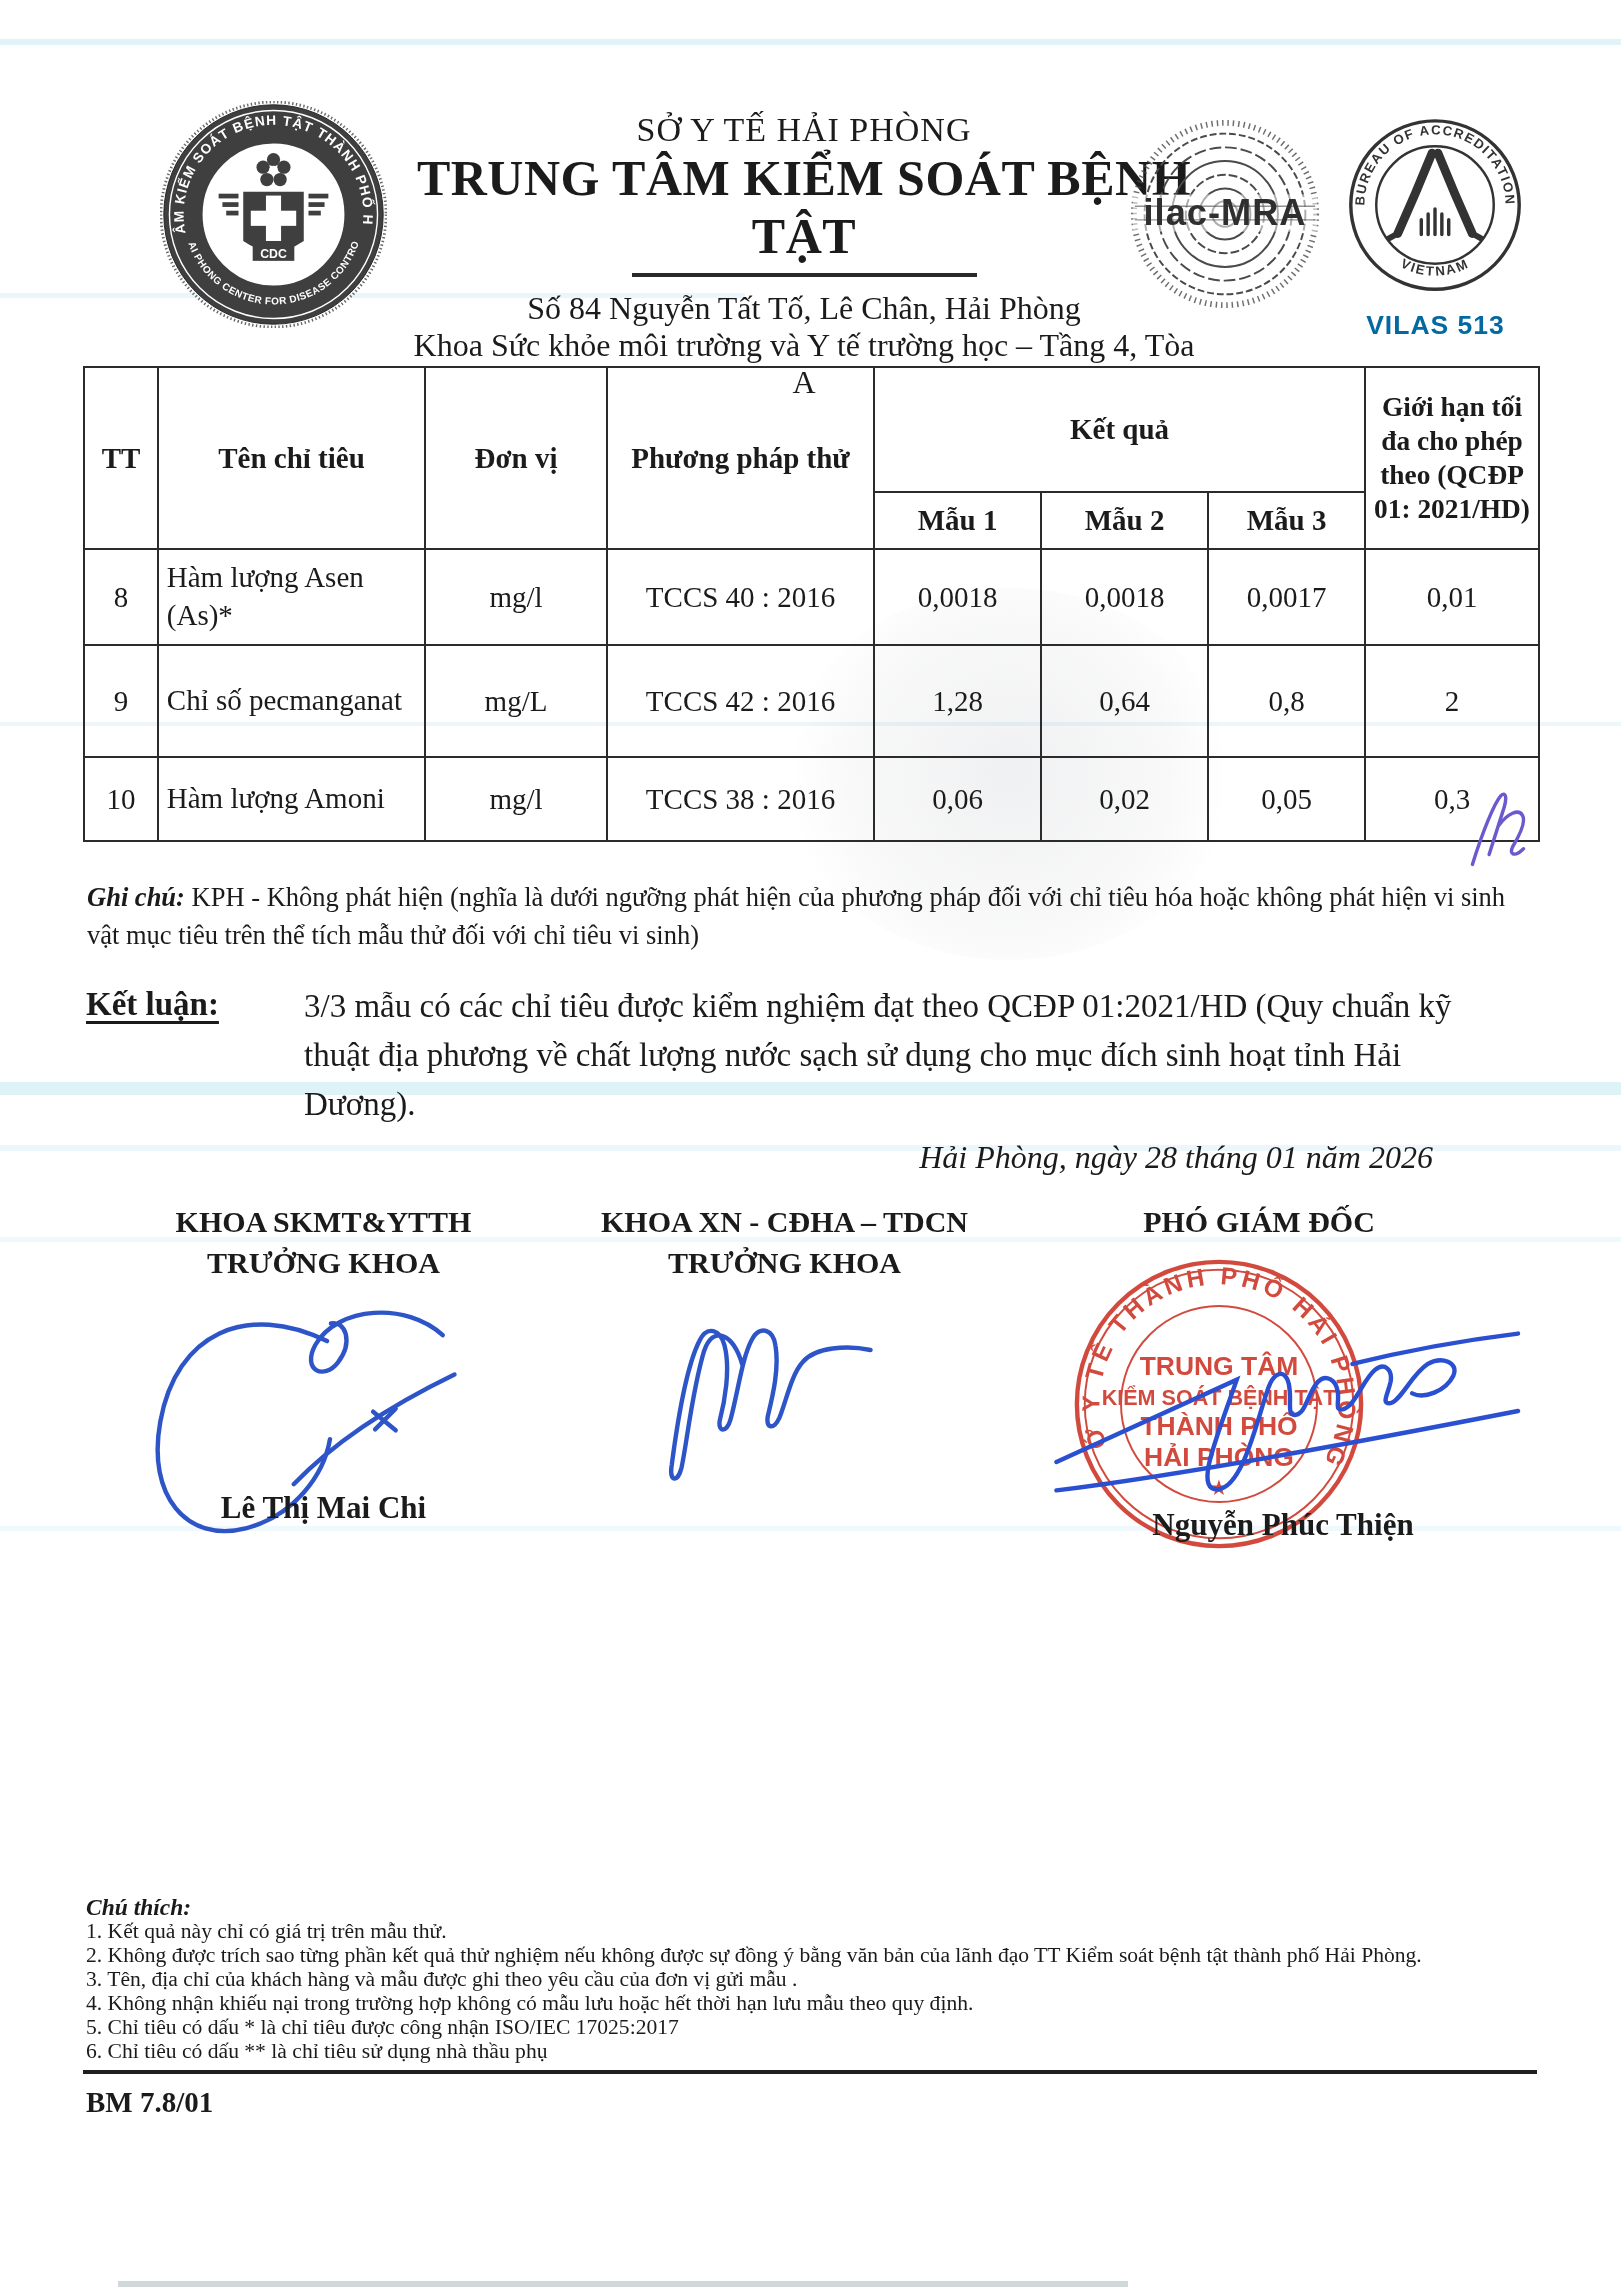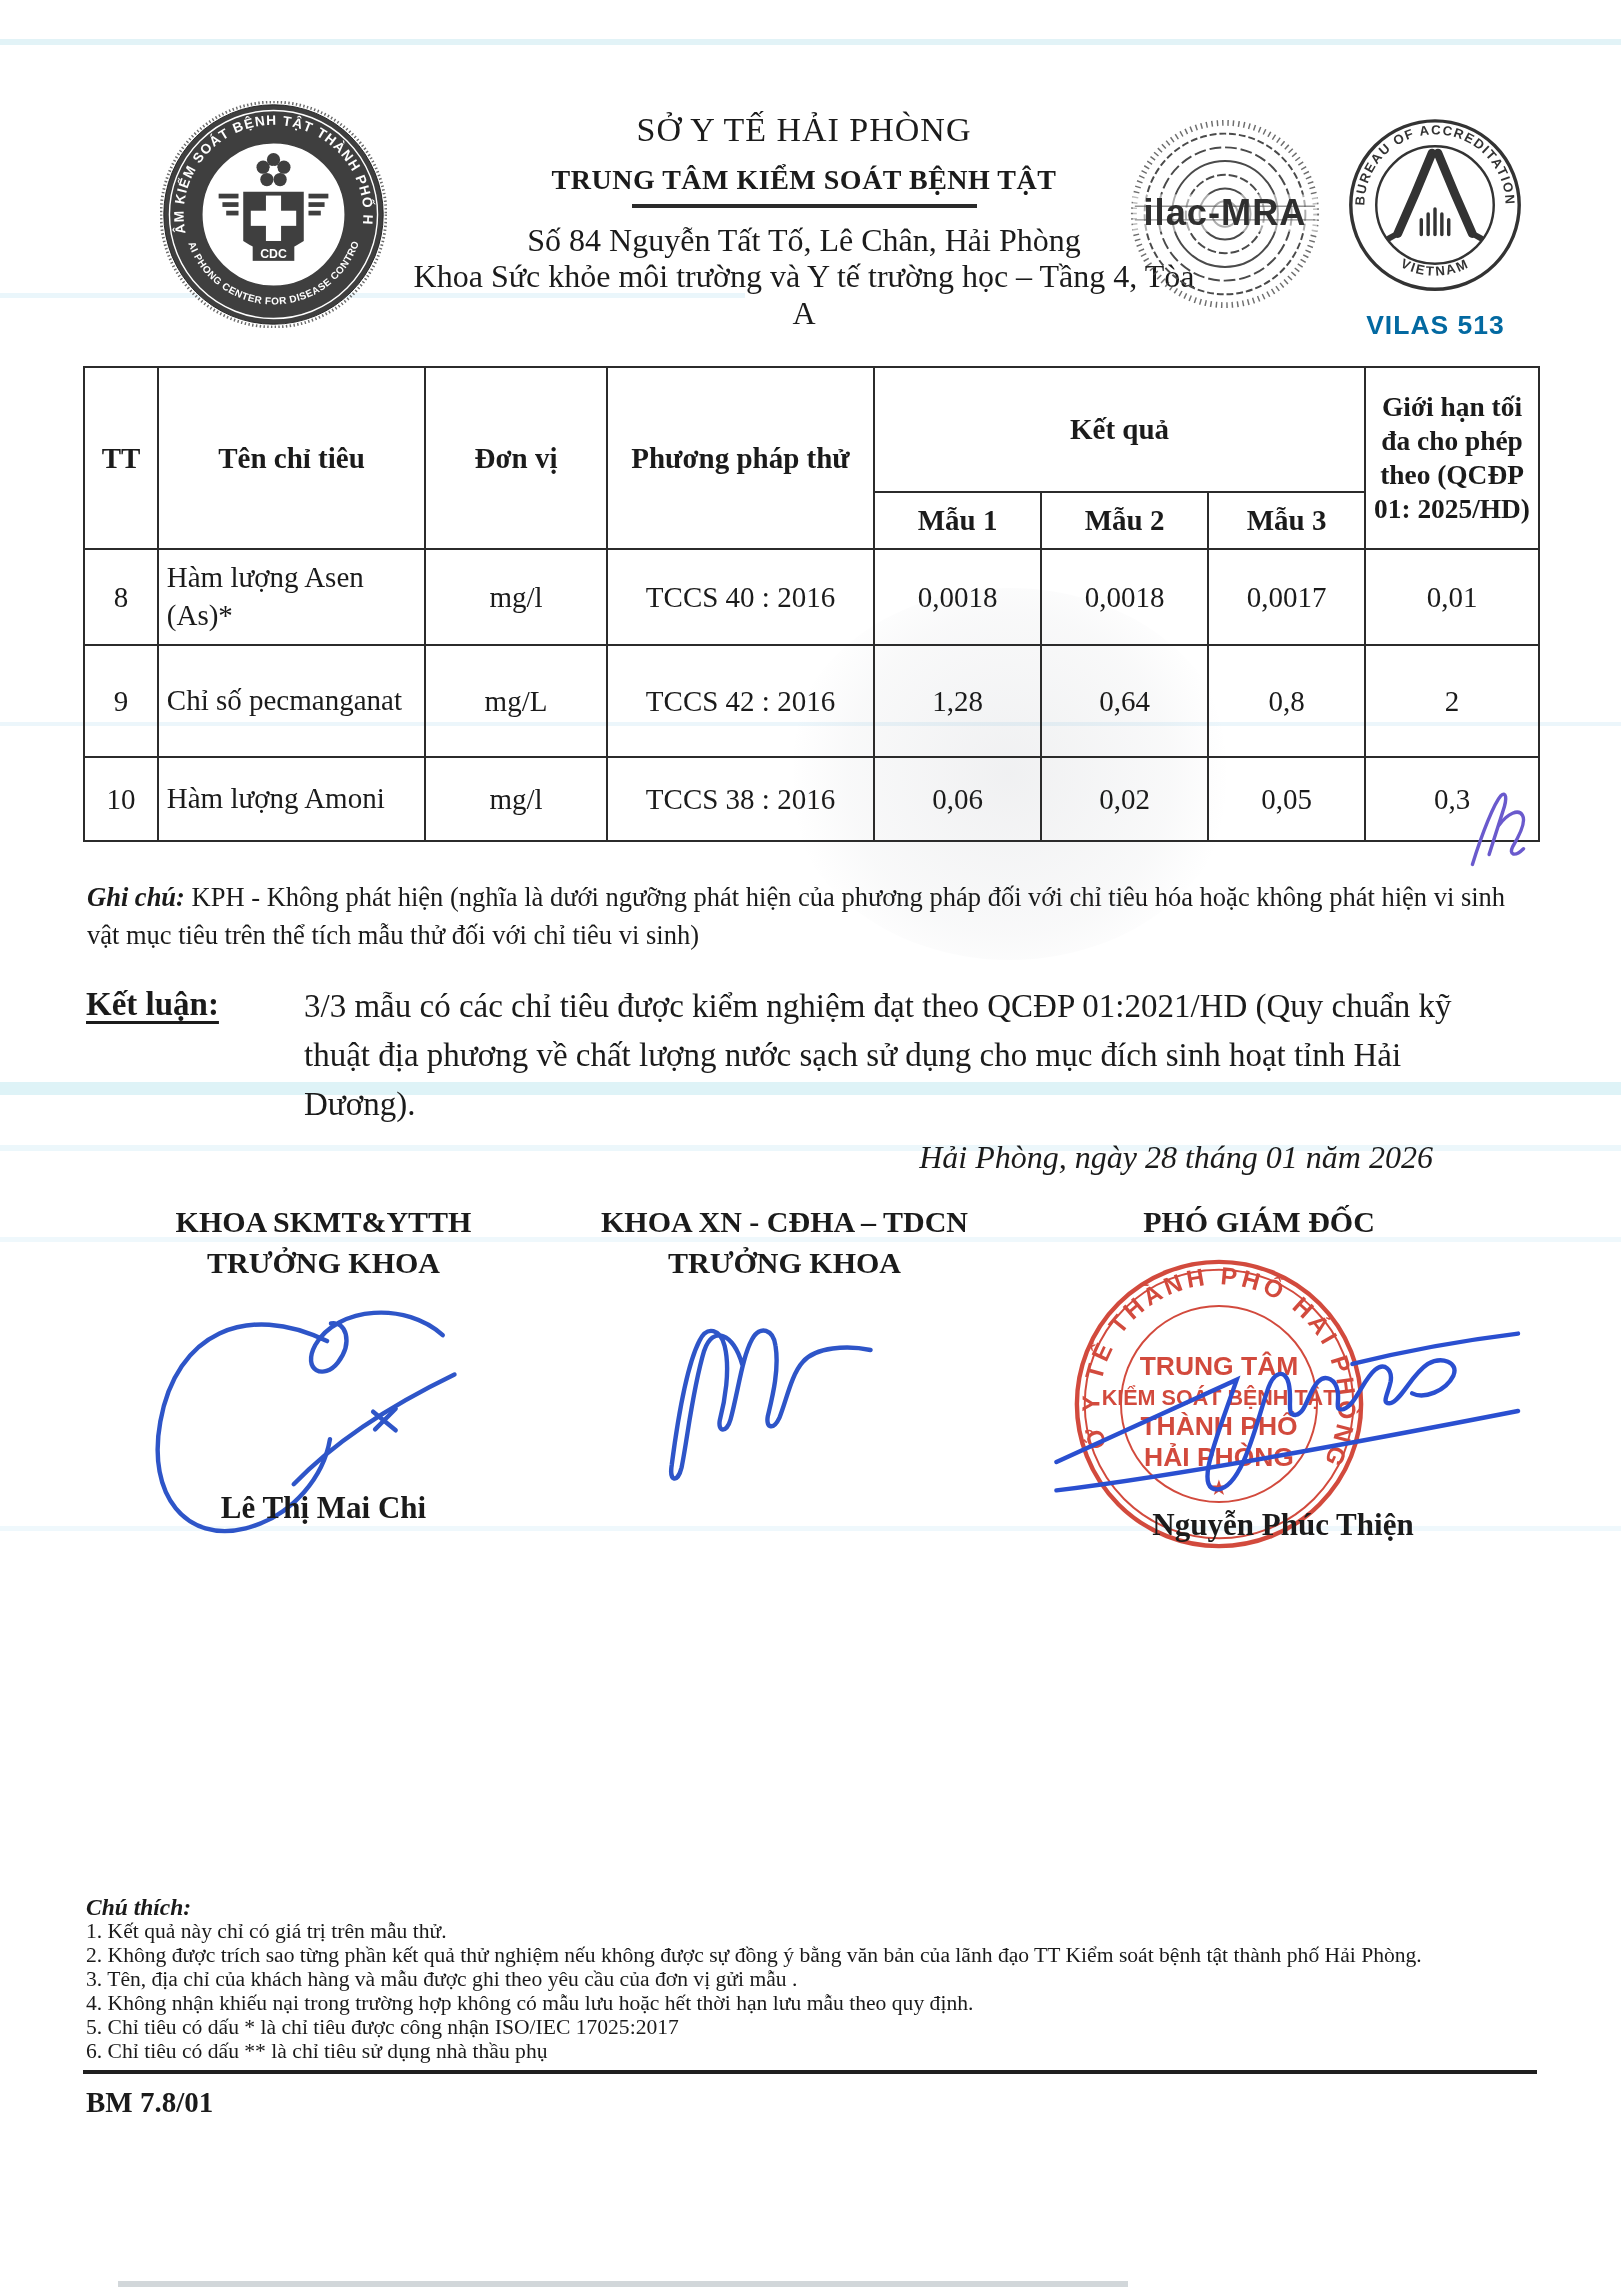--- a/index.html
+++ b/index.html
@@ -5,21 +5,21 @@
   html,body{margin:0;padding:0;background:#9a9a9a;}
   .page{
     position:relative;width:1621px;height:2294px;background:#ffffff;
     font-family:"Liberation Serif","DejaVu Serif",serif;color:#1b1b1b;
     overflow:hidden;margin:0 auto;
   }
   .abs{position:absolute;}
   
   .hdr-center{left:412px;top:110px;width:784px;text-align:center;line-height:1.15;}
   .hdr-org-parent{font-size:34px;letter-spacing:1px;}
-  .hdr-org-name{font-size:28px;font-weight:bold;margin-top:15px;letter-spacing:0.5px;}
+  .hdr-org-name{font-size:50px;font-weight:bold;margin-top:1px;letter-spacing:0.5px;}
   .hdr-rule{width:345px;height:3.9px;background:#2a2a2a;margin:7.8px auto 13.7px auto;}
   .hdr-addr{font-size:32px;}
   .vilas{left:1357px;top:310px;width:157px;text-align:center;
     font-family:"Liberation Sans","DejaVu Sans",sans-serif;font-weight:bold;
     font-size:26.5px;color:#0369a1;letter-spacing:1px;}
   
   table.results{position:absolute;left:83px;top:366px;border-collapse:collapse;table-layout:fixed;
     width:1454px;background:transparent;}
   table.results th,table.results td{border:2px solid #2b2b2b;padding:3.9px 7.8px;vertical-align:middle;}
   table.results{border:2.9px solid #222;}
@@ -174,21 +174,21 @@
         <col style="width:157px">
         <col style="width:174px">
     </colgroup>
     <thead>
       <tr class="hrow1">
         <th class="hcell" rowspan="2">TT</th>
         <th class="hcell" rowspan="2">Tên chỉ tiêu</th>
         <th class="hcell" rowspan="2">Đơn vị</th>
         <th class="hcell" rowspan="2">Phương pháp thử</th>
         <th class="hcell" colspan="3">Kết quả</th>
-        <th class="hlimit" rowspan="2">Giới hạn tối đa cho phép theo (QCĐP 01: 2025/HD)</th>
+        <th class="hlimit" rowspan="2">Giới hạn tối đa cho phép theo (QCĐP 01: 2021/HD)</th>
       </tr>
       <tr class="hrow2">
         <th class="hcell">Mẫu 1</th>
         <th class="hcell">Mẫu 2</th>
         <th class="hcell">Mẫu 3</th>
       </tr>
     </thead>
     <tbody>
       <tr class="r8">
         <td class="c">8</td>

